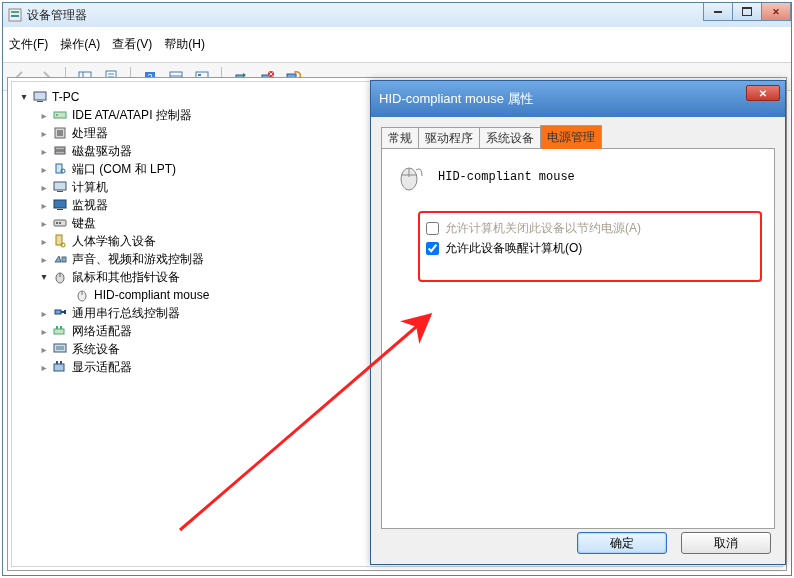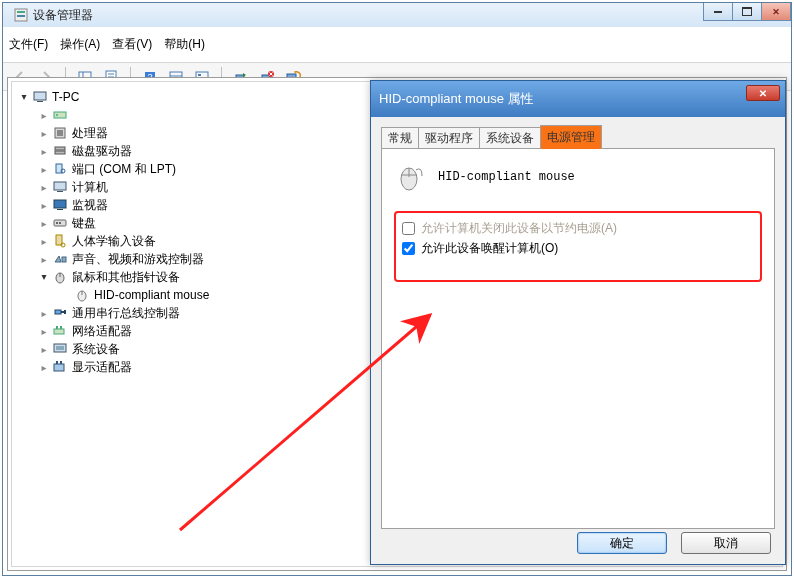--- a/index.html
+++ b/index.html
@@ -1,20 +1,20 @@
 <!DOCTYPE html>
 <html><head>
 <meta charset="utf-8">
 <style>
 * { box-sizing: border-box; margin: 0; padding: 0; font-family: "Microsoft YaHei", "Segoe UI", Tahoma, sans-serif; }
 body { background: #fff; width: 794px; height: 578px; position: relative; overflow: hidden; }
 
 
 .main-window { position: absolute; left: 2px; top: 2px; width: 790px; height: 574px; border: 1px solid #5a7fa0; background: #fff; }
-.main-titlebar { height: 24px; background: linear-gradient(#e9f2fb, #d5e6f7); display: flex; align-items: center; padding: 0 10px; position: relative; }
+.main-titlebar { height: 24px; background: linear-gradient(#e9f2fb, #d5e6f7); display: flex; align-items: center; padding: 0 4px; position: relative; }
 .main-titlebar .icon { width: 16px; height: 16px; margin-right: 4px; }
 .main-title { font-size: 12px; color: #1a1a1a; }
 .main-controls { position: absolute; right: 0; top: 0; display: flex; }
 .main-controls .btn { width: 30px; height: 18px; border: 1px solid #6a8db3; border-top: none; margin-left: -1px; display: flex; align-items: center; justify-content: center; background: linear-gradient(#eaf3fb,#c9def2); font-size: 10px; cursor: pointer; }
 .main-controls .btn.min::before { content:""; display:block; width:8px; border-bottom:2px solid #333; }
 .main-controls .btn.max::before { content:""; display:block; width:8px; height:6px; border:1px solid #333; border-top-width:2px; }
 .main-controls .btn.close { background: linear-gradient(#f5c4b8,#e28b77); color:#7a1a1a; }
 .main-controls .btn.close::before { content:"✕"; font-size:9px; font-weight:bold; }
 
 .menubar { height: 36px; display: flex; align-items: center; padding: 0 6px; font-size: 12px; gap: 12px; border-bottom: 1px solid #d6d6d6; }
@@ -50,21 +50,21 @@
 .tab { height: 22px; padding: 0 6px; font-size: 12px; border: 1px solid #a0a0a0; border-bottom: none; background: #f5f5f5; margin-right: -1px; display: flex; align-items: center; cursor: pointer; color:#333; }
 .tab.active { background: #f97316; height: 24px; position: relative; z-index: 2; }
 .tabline { position: absolute; left: 0; right: 0; bottom: 0; height: 1px; background: #a0a0a0; z-index: 1; }
 
 .tab-panel { margin: 0 10px 10px 10px; background: #fff; border: 1px solid #a0a0a0; border-top: none; height: 380px; padding: 12px; position: relative; }
 
 .device-header { display: flex; align-items: center; gap: 12px; margin-bottom: 18px; }
 .device-header .dev-icon { width: 32px; height: 32px; }
 .device-name { font-family: "MS Gothic","Courier New",monospace; font-size: 12px; }
 
-.highlight-box { border: 2px solid #ff1f1f; border-radius: 4px; padding: 4px 6px 20px 6px; }
+.highlight-box { border: 2px solid #ff1f1f; border-radius: 4px; padding: 4px 6px 20px 6px; margin-left: 24px; }
 .chk-row { display: flex; align-items: center; gap: 6px; font-size: 12px; margin: 3px 0; }
 .chk-row input[type=checkbox] { width: 13px; height: 13px; }
 .chk-row.disabled { color: #a89f91; }
 
 .dialog-buttons { position: absolute; right: 14px; bottom: 10px; display: flex; gap: 14px; }
 .win-btn { width: 90px; height: 22px; font-size: 12px; border: 1px solid #707070; background: linear-gradient(#fefefe,#e4e4e4); border-radius: 3px; cursor: pointer; }
 .win-btn.default { border: 1px solid #2f72b8; box-shadow: 0 0 2px #5da0e6 inset; background: linear-gradient(#eaf5ff,#c8e2fa); }
 
 
 .arrow-svg { position: absolute; left: 0; top: 0; pointer-events: none; }
@@ -181,20 +181,21 @@
 
         <div id="nodes-container">
             <div class="tree-row depth1">
               <span class="twist collapsed"></span>
               <span class="node-icon">
                 <svg viewBox="0 0 16 16">
                   <rect x="2" y="5" width="12" height="6" fill="#cbe3c0" stroke="#4a7"></rect>
                   <circle cx="5" cy="8" r="1" fill="#4a7"></circle>
                 </svg>
               </span>
+              <span>IDE ATA/ATAPI 控制器</span>
             </div>
             <div class="tree-row depth1">
               <span class="twist collapsed"></span>
               <span class="node-icon">
                 <svg viewBox="0 0 16 16">
                   <rect x="3" y="3" width="10" height="10" fill="#d8d8d8" stroke="#666"></rect>
                   <rect x="5" y="5" width="6" height="6" fill="#888"></rect>
                 </svg>
               </span>
               <span>处理器</span>

